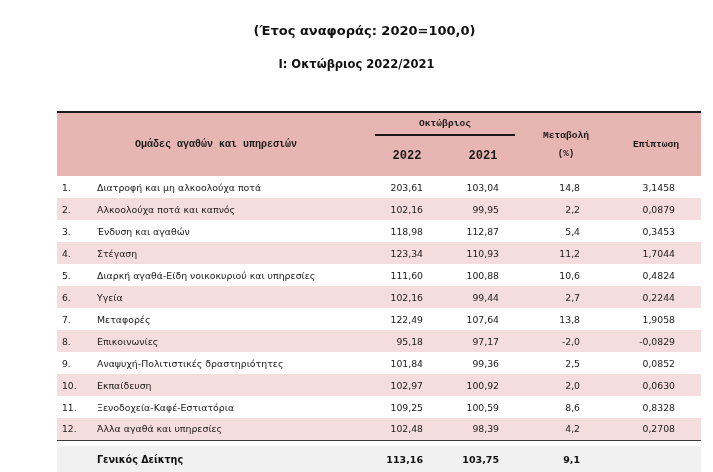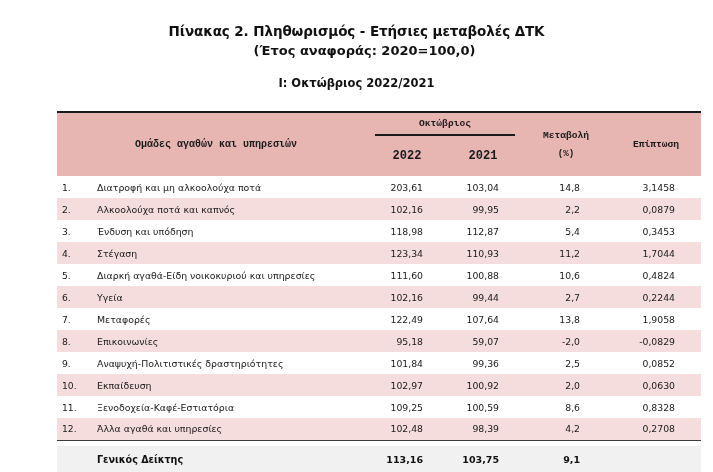--- a/index.html
+++ b/index.html
@@ -183,21 +183,20 @@
   tfoot tr.total td.val { padding-right: 22px; font-size: 9.5px; }
   tfoot tr.total td.val-change { padding-right: 31px; font-size: 9.5px; }
   tfoot tr.total td.val-impact { padding-right: 26px; font-size: 9.5px; }
 </style>
 </head>
 <body>
 
 <div class="page">
 
   <div class="titles">
-    <div class="title-main">Πίνακας 2. Πληθωρισμός - Ετήσιες μεταβολές ΔΤΚ</div>
     <div class="title-sub">(Έτος αναφοράς: 2020=100,0)</div>
     <div class="title-section">Ι: Οκτώβριος 2022/2021</div>
   </div>
 
   <div class="table-wrap">
     <table class="inflation">
       <colgroup>
         <col class="c-num">
         <col class="c-label">
         <col class="c-y2022">
@@ -237,21 +236,21 @@
           <tr class="stripe">
             <td class="num">2.</td>
             <td class="label">Αλκοολούχα ποτά και καπνός</td>
             <td class="val">102,16</td>
             <td class="val">99,95</td>
             <td class="val-change">2,2</td>
             <td class="val-impact">0,0879</td>
           </tr>
           <tr class="plain">
             <td class="num">3.</td>
-            <td class="label">Ένδυση και υπόδηση</td>
+            <td class="label">Ένδυση και αγαθών</td>
             <td class="val">118,98</td>
             <td class="val">112,87</td>
             <td class="val-change">5,4</td>
             <td class="val-impact">0,3453</td>
           </tr>
           <tr class="stripe">
             <td class="num">4.</td>
             <td class="label">Στέγαση</td>
             <td class="val">123,34</td>
             <td class="val">110,93</td>
@@ -279,21 +278,21 @@
             <td class="label">Μεταφορές</td>
             <td class="val">122,49</td>
             <td class="val">107,64</td>
             <td class="val-change">13,8</td>
             <td class="val-impact">1,9058</td>
           </tr>
           <tr class="stripe">
             <td class="num">8.</td>
             <td class="label">Επικοινωνίες</td>
             <td class="val">95,18</td>
-            <td class="val">59,07</td>
+            <td class="val">97,17</td>
             <td class="val-change">-2,0</td>
             <td class="val-impact">-0,0829</td>
           </tr>
           <tr class="plain">
             <td class="num">9.</td>
             <td class="label">Αναψυχή-Πολιτιστικές δραστηριότητες</td>
             <td class="val">101,84</td>
             <td class="val">99,36</td>
             <td class="val-change">2,5</td>
             <td class="val-impact">0,0852</td>

